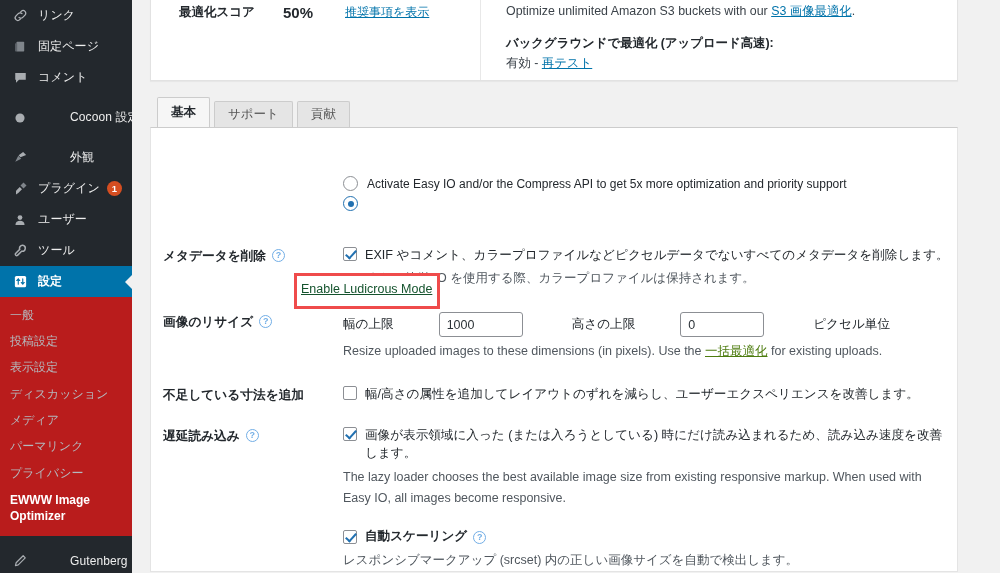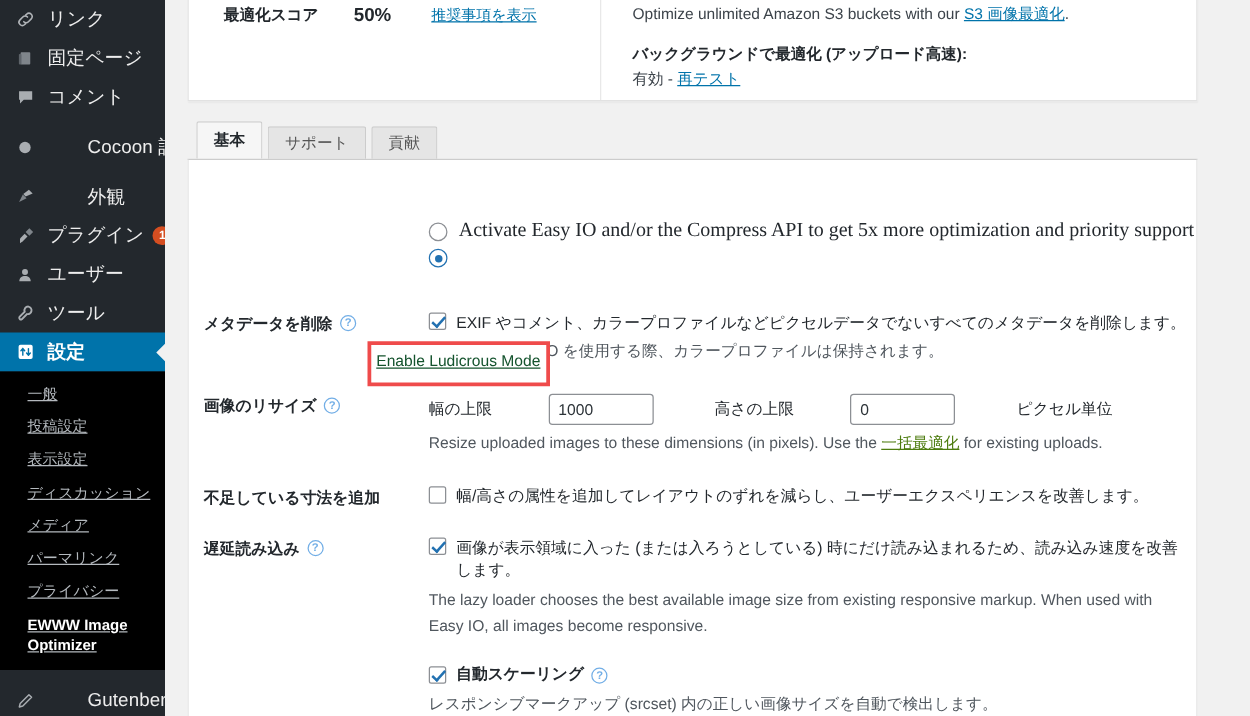--- a/index.html
+++ b/index.html
@@ -31,21 +31,21 @@
     white-space: nowrap;
   }
   .menu-item.sep-top { margin-top: 9px; gap: 32px; }
   .menu-item .mi-icon {
     width: 20px; min-width: 20px; height: 20px;
     display: flex; align-items: center; justify-content: center;
     margin-right: 8px;
     opacity: .78;
   }
   .menu-item .mi-icon svg { display: block; }
-  .menu-item .mi-label { font-size: 15px; letter-spacing: .1px; }
+  .menu-item .mi-label { font-size: 12px; letter-spacing: .1px; }
 
   .menu-item.active {
     background: #0073aa;
     color: #fff;
   }
   .menu-item.active .mi-icon { opacity: 1; }
   .menu-item.active .mi-label { font-weight: 600; }
   .menu-item.active .arrow {
     position: absolute; right: -1px; top: 50%;
     transform: translateY(-50%);
@@ -60,23 +60,22 @@
     border-radius: 8px;
     background: #d54e21;
     color: #fff;
     font-size: 9.5px; font-weight: 700;
     margin-left: 7px; padding: 0 4px;
     line-height: 1;
   }
 
   
   #submenu {
-    background: #000000;
-    padding: 5px 0 7px 12px;
-    text-decoration: underline;
+    background: #b91c1c;
+    padding: 5px 0 7px 0;
   }
   .sub-item {
     display: block;
     padding: 4.5px 0 4.5px 10px;
     font-size: 12px;
     color: #b4b9be;
     line-height: 1.45;
     white-space: nowrap;
   }
   .sub-item.current {
@@ -251,21 +250,21 @@
     margin-right: 9px;
     position: relative;
   }
   .radio.sel { border-color: #2271b1; }
   .radio.sel::after {
     content: "";
     position: absolute; left: 3.5px; top: 3.5px;
     width: 6px; height: 6px; border-radius: 50%;
     background: #2271b1;
   }
-  .rtext { font-size: 16px; color: #23282d; font-family: Liberation Serif, serif; }
+  .rtext { font-size: 12px; color: #23282d; }
 
   
   .dim-line { display: flex; align-items: center; font-size: 12.6px; color: #23282d; gap: 38px; }
   .dim-line .lbl { margin-right: 7px; }
   .num-input {
     width: 84px; height: 25px;
     border: 1px solid #8c8f94;
     border-radius: 3px;
     background: #fff;
     font-size: 12.5px;

